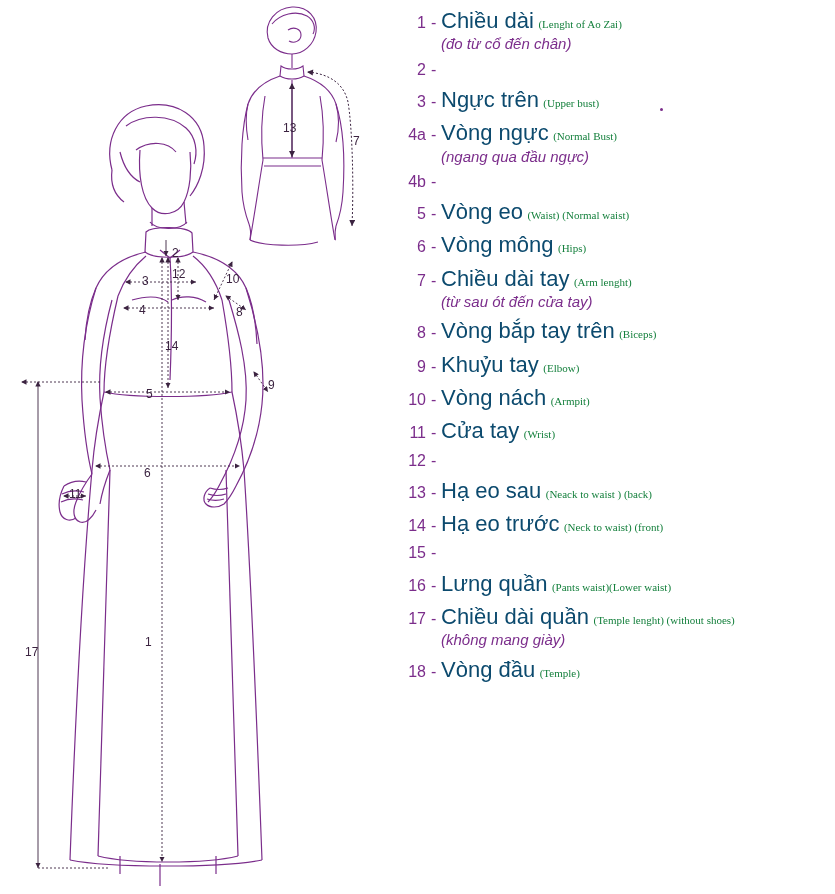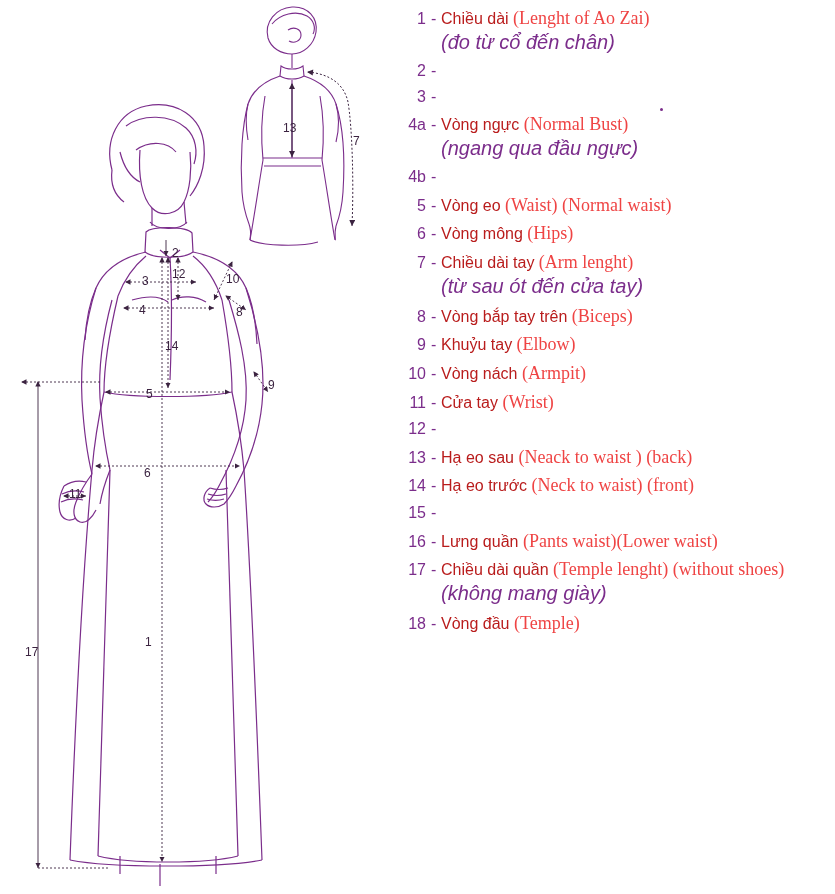--- a/index.html
+++ b/index.html
@@ -43,32 +43,32 @@
   }
   .legend-dash {
     flex: 0 0 10px;
     color: #7b2d8b;
     font-size: 16px;
   }
   .legend-body {
     flex: 1 1 auto;
   }
   .legend-vn {
-    color: #b91c1c;
-    font-size: 16px;
+    color: #0c4a6e;
+    font-size: 22px;
   }
   .legend-en {
-    color: #ef4444;
-    font-size: 18px;
+    color: #15803d;
+    font-size: 11px;
     font-family: "Liberation Serif", serif;
   }
   .legend-sub {
     display: block;
     color: #7b2d8b;
-    font-size: 20px;
+    font-size: 15px;
     font-style: italic;
     margin-top: 2px;
   }
   
   .fig-label {
     position: absolute;
     color: #3b2340;
     font-size: 12px;
     font-family: "Liberation Sans", sans-serif;
   }
@@ -253,20 +253,21 @@
       <div class="legend-dash">-</div>
       <div class="legend-body"><span class="legend-vn">Chiều dài</span> <span class="legend-en">(Lenght of Ao Zai)</span><span class="legend-sub">(đo từ cổ đến chân)</span></div>
     </div>
     <div class="legend-row">
       <div class="legend-num">2</div>
       <div class="legend-dash">-</div>
     </div>
     <div class="legend-row">
       <div class="legend-num">3</div>
       <div class="legend-dash">-</div>
+      <div class="legend-body"><span class="legend-vn">Ngực trên</span> <span class="legend-en">(Upper bust)</span></div>
     </div>
     <div class="legend-row">
       <div class="legend-num">4a</div>
       <div class="legend-dash">-</div>
       <div class="legend-body"><span class="legend-vn">Vòng ngực</span> <span class="legend-en">(Normal Bust)</span><span class="legend-sub">(ngang qua đầu ngực)</span></div>
     </div>
     <div class="legend-row">
       <div class="legend-num">4b</div>
       <div class="legend-dash">-</div>
     </div>

